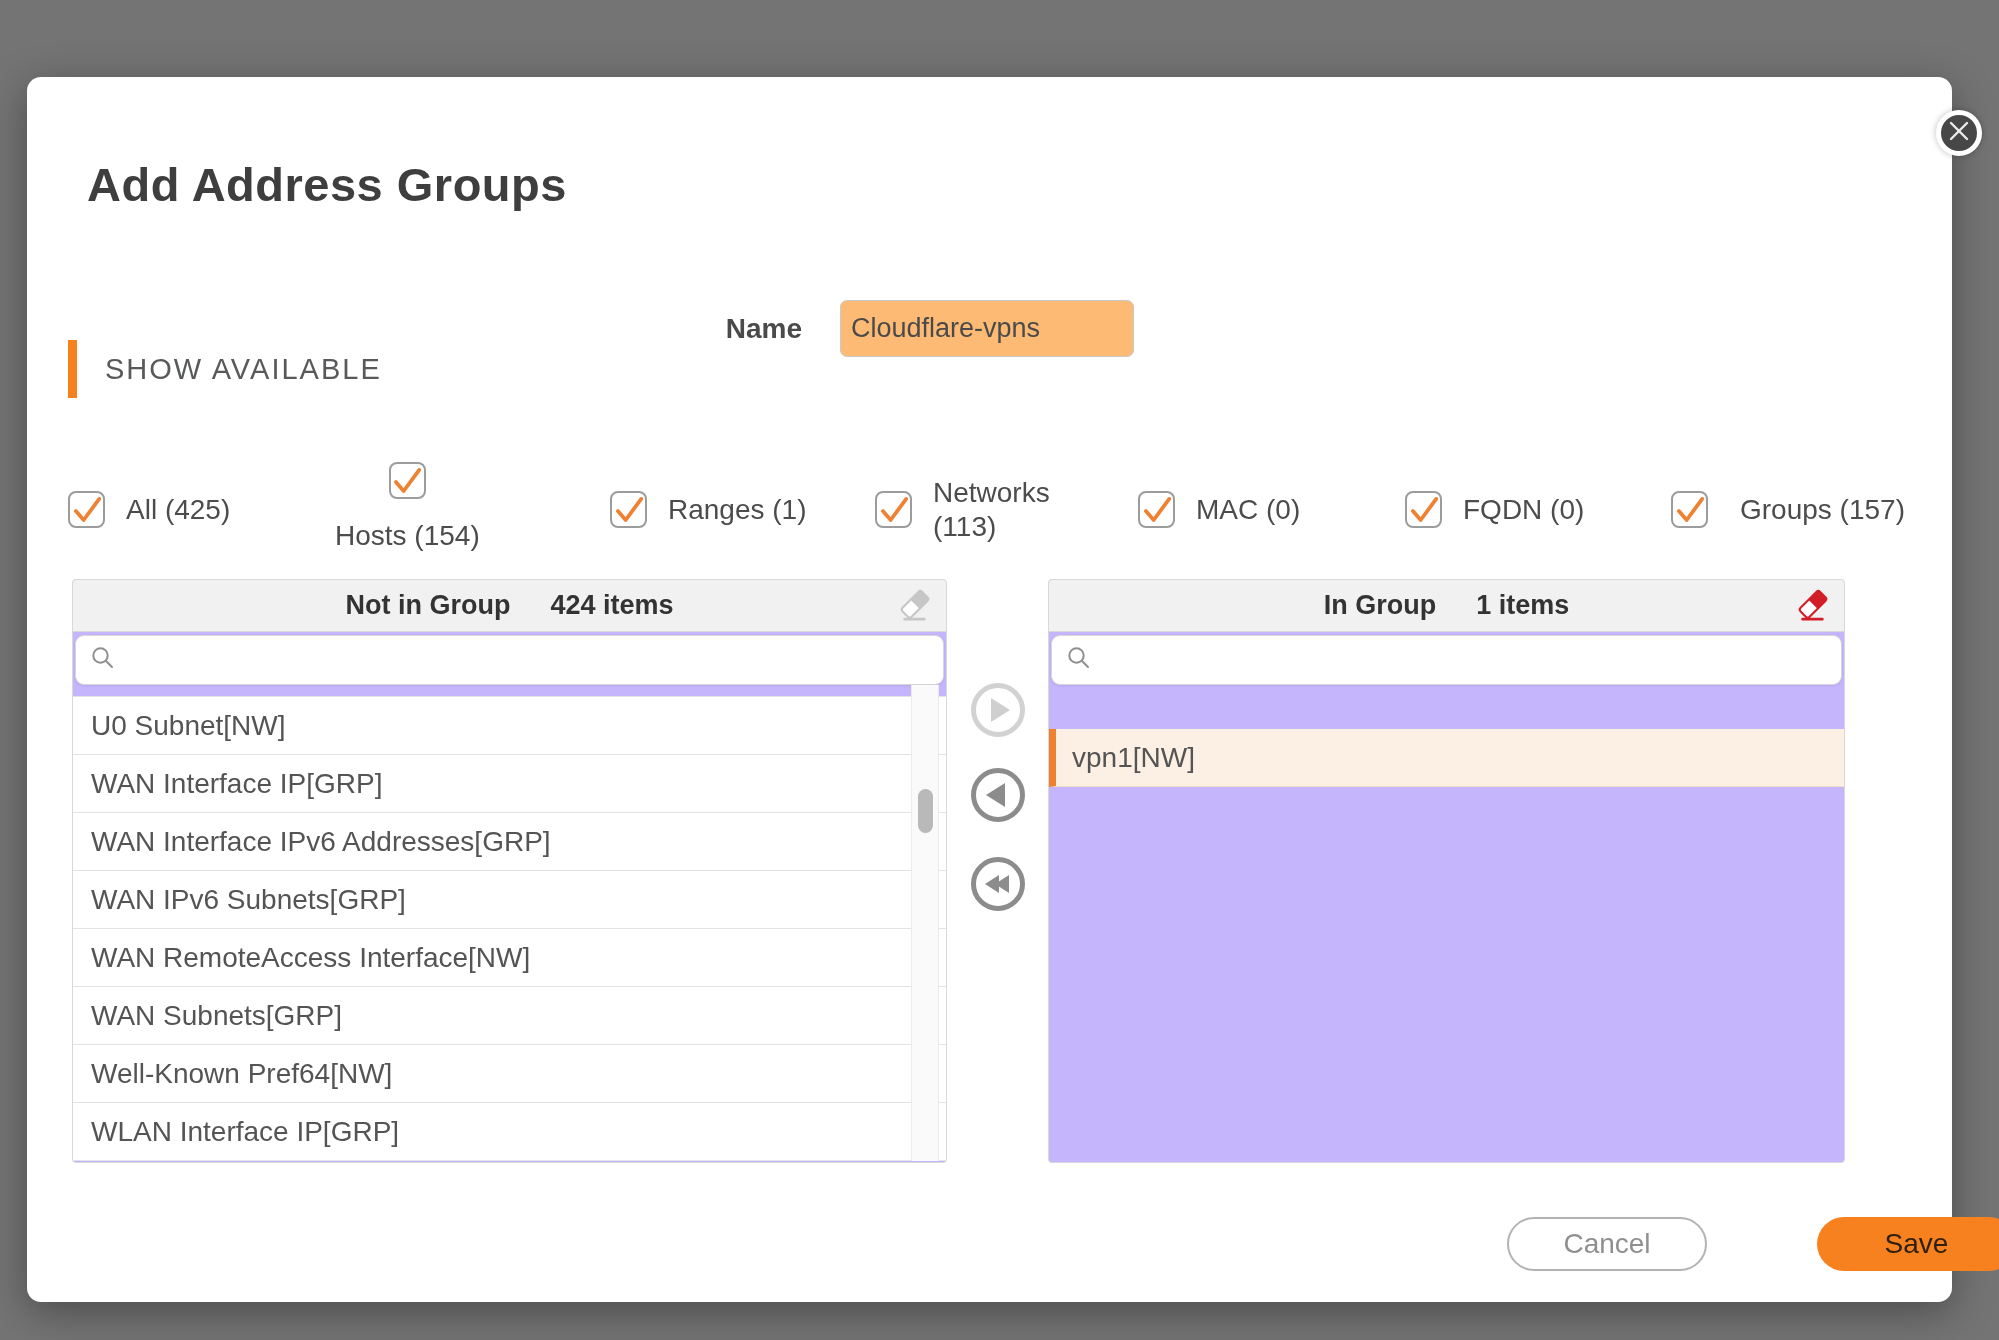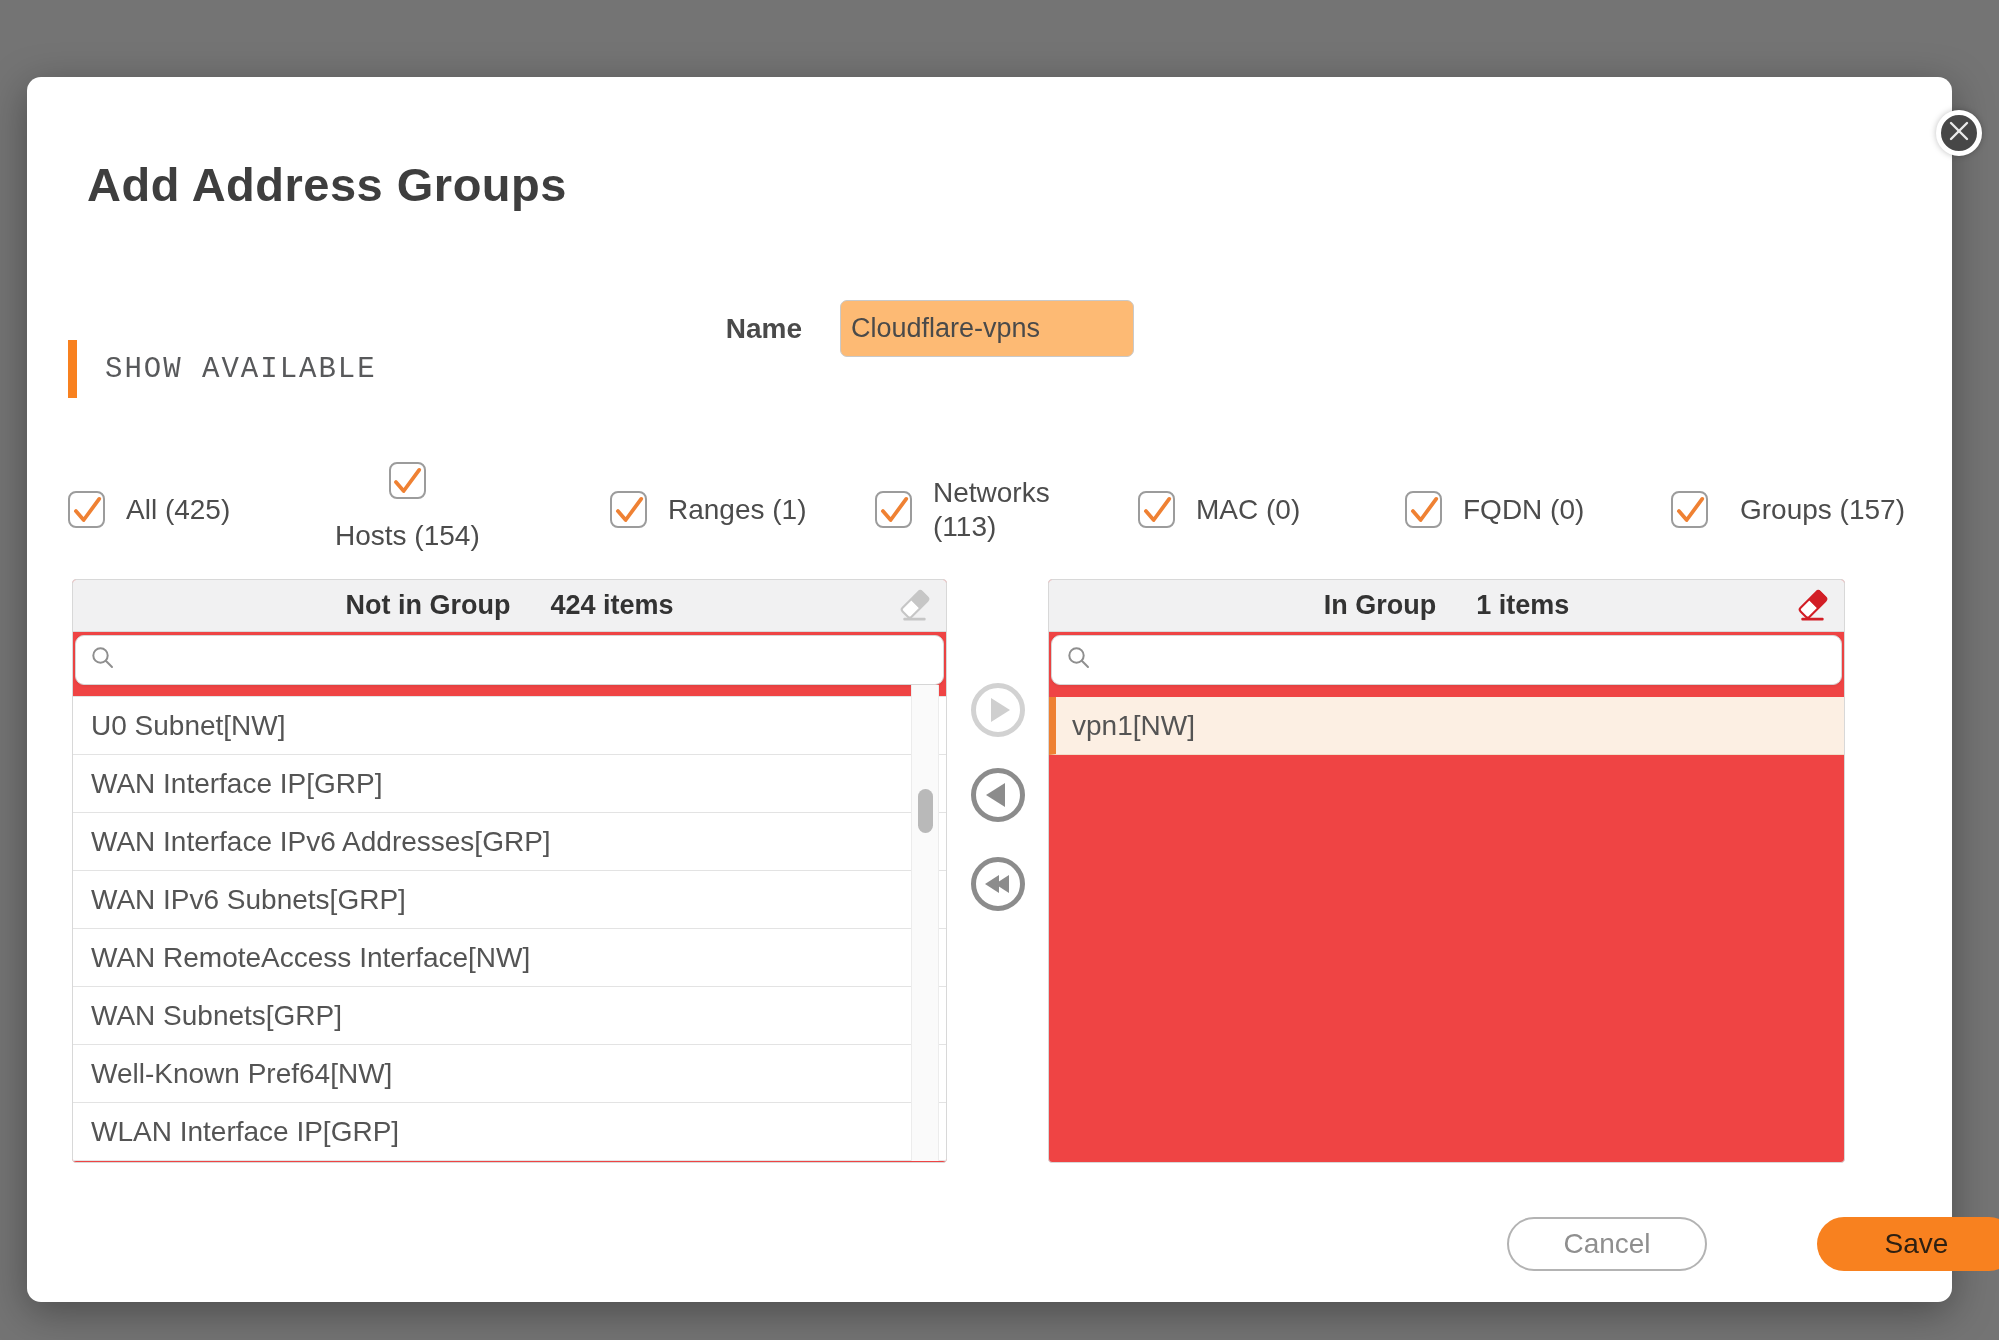--- a/index.html
+++ b/index.html
@@ -40,21 +40,21 @@
     font-family:inherit; outline:none; background:#fdba74;
   }
   
   .section-bar {
     position:absolute; left:41px; top:263px; width:9px; height:58px;
     background:#F8811F;
   }
   .section-header {
     position:absolute; left:78px; top:263px; height:58px;
     display:flex; align-items:center;
-    font-size:29px; color:#58595b; letter-spacing:2px;font-family:Liberation Mono, monospace;
+    font-size:29px; color:#58595b; letter-spacing:2px;
   }
   
   .filter-row { position:absolute; left:0; top:385px; width:1925px; height:95px; }
   .filter-item {
     position:absolute; top:0; height:95px;
     display:flex; align-items:center; gap:21px; cursor:pointer;
   }
   .filter-item:nth-child(1){ left:41px; }
   .filter-item:nth-child(2){ left:308px;flex-direction:column; }
   .filter-item:nth-child(3){ left:583px; }
@@ -65,21 +65,21 @@
   .filter-item:nth-child(4) .filter-label { max-width:128px; line-height:1.18; }
   .checkbox {
     width:37px; height:37px; flex:0 0 37px;
     border:2px solid #9c9c9c; border-radius:8px; background:#fff;
     display:flex; align-items:center; justify-content:center;
   }
   .filter-label { font-size:28px; color:#4c4c4c; }
   
   .panel {
     position:absolute; top:502px; height:584px;
-    border:1px solid #d8d8d8; border-radius:4px; background:#ef4444;
+    border:1px solid #d8d8d8; border-radius:4px; background:#c4b5fd;
     overflow:hidden;
   }
   .panel.left  { left:45px;  width:875px; }
   .panel.right { left:1021px; width:797px; }
   .panel-header {
     height:52px; background:#f1f1f2; border-bottom:1px solid #d9d9d9;
     display:flex; align-items:center; justify-content:center; gap:40px;
     position:relative;
   }
   .panel-title, .panel-count { font-size:27px; font-weight:bold; color:#333; }
@@ -103,20 +103,21 @@
   .sliver { height:12px; border-bottom:1px solid #e3e3e3; }
   .sliver.noline { border-bottom:none; height:12px; }
   .list-item {
     height:58px; display:flex; align-items:center;
     padding-left:18px; font-size:28px; color:#545454;
     border-bottom:1px solid #e3e3e3; cursor:pointer; background:#fff;
   }
   .list-item.selected {
     background:#fcefe3; border-left:7px solid #ee8032; padding-left:16px;
     border-bottom:1px solid #f0ddc9;
+    margin-top:32px;
   }
   
   .scroll-track {
     position:absolute; top:0; bottom:0; right:7px; width:28px;
     background:#fafafa; border-left:1px solid #ececec; border-right:1px solid #ececec;
   }
   .scroll-thumb {
     position:absolute; left:6px; top:104px; width:15px; height:44px;
     background:#b9b9b9; border-radius:8px; cursor:grab;
   }

